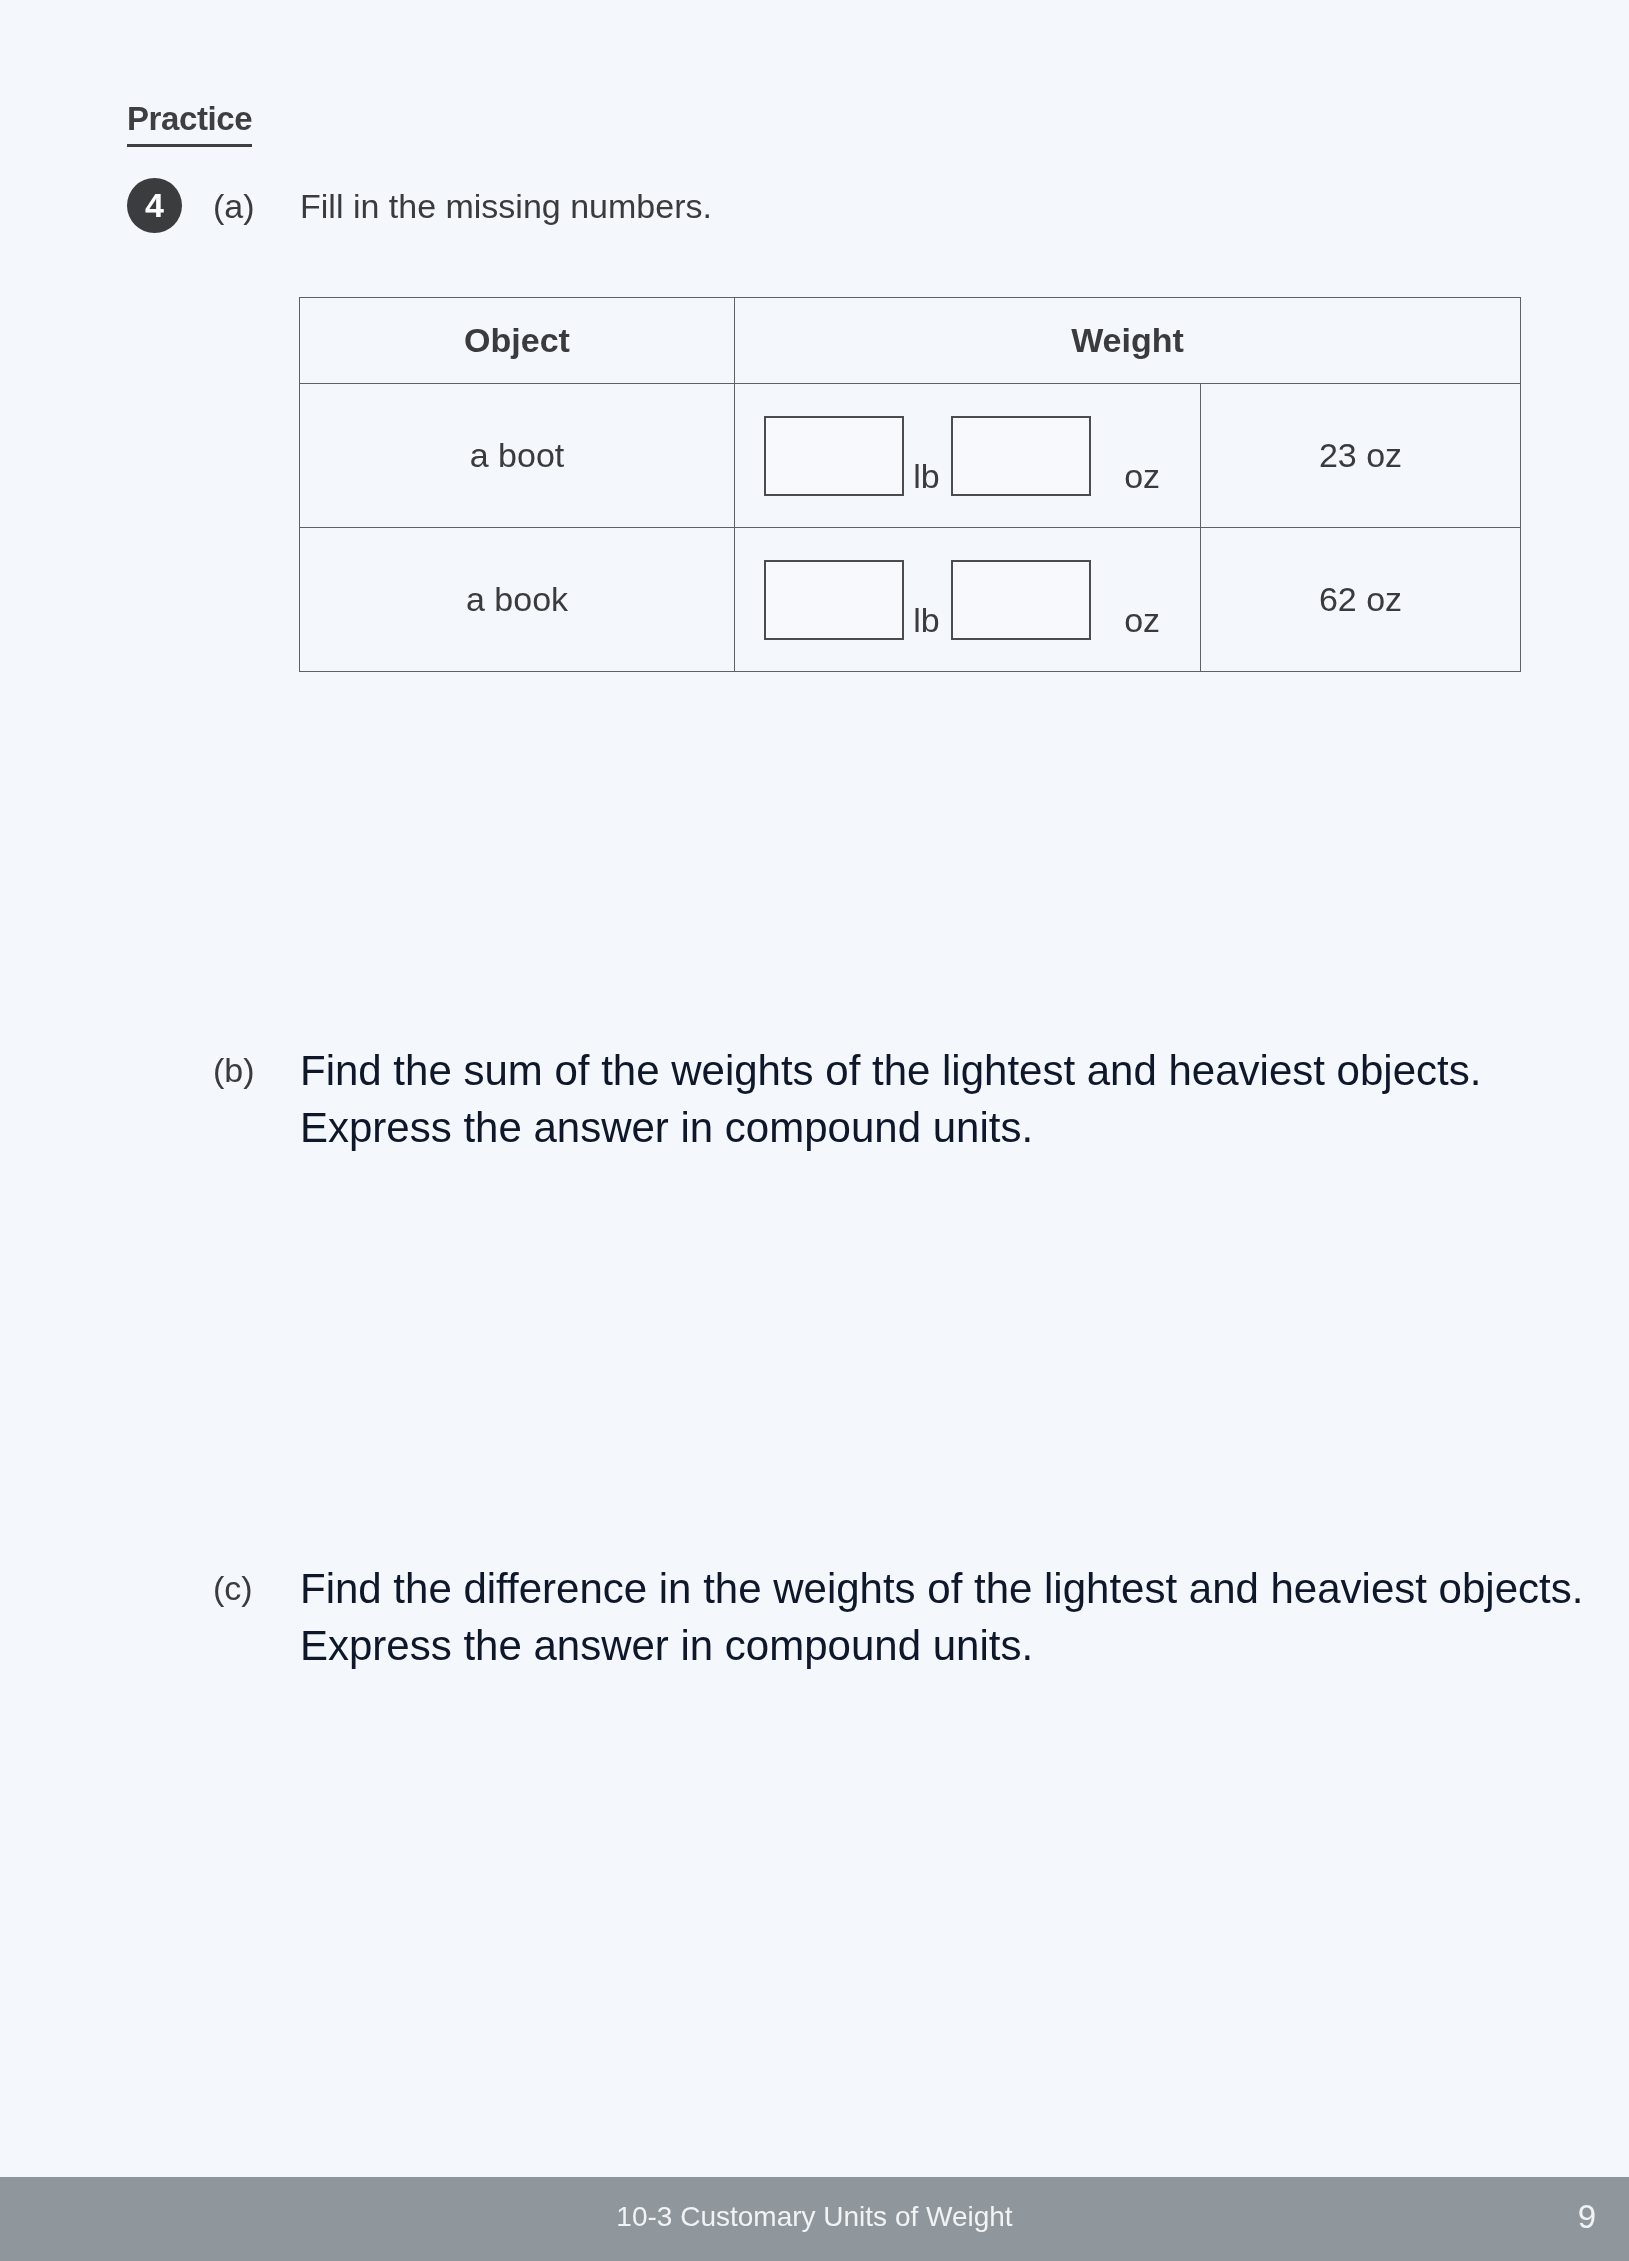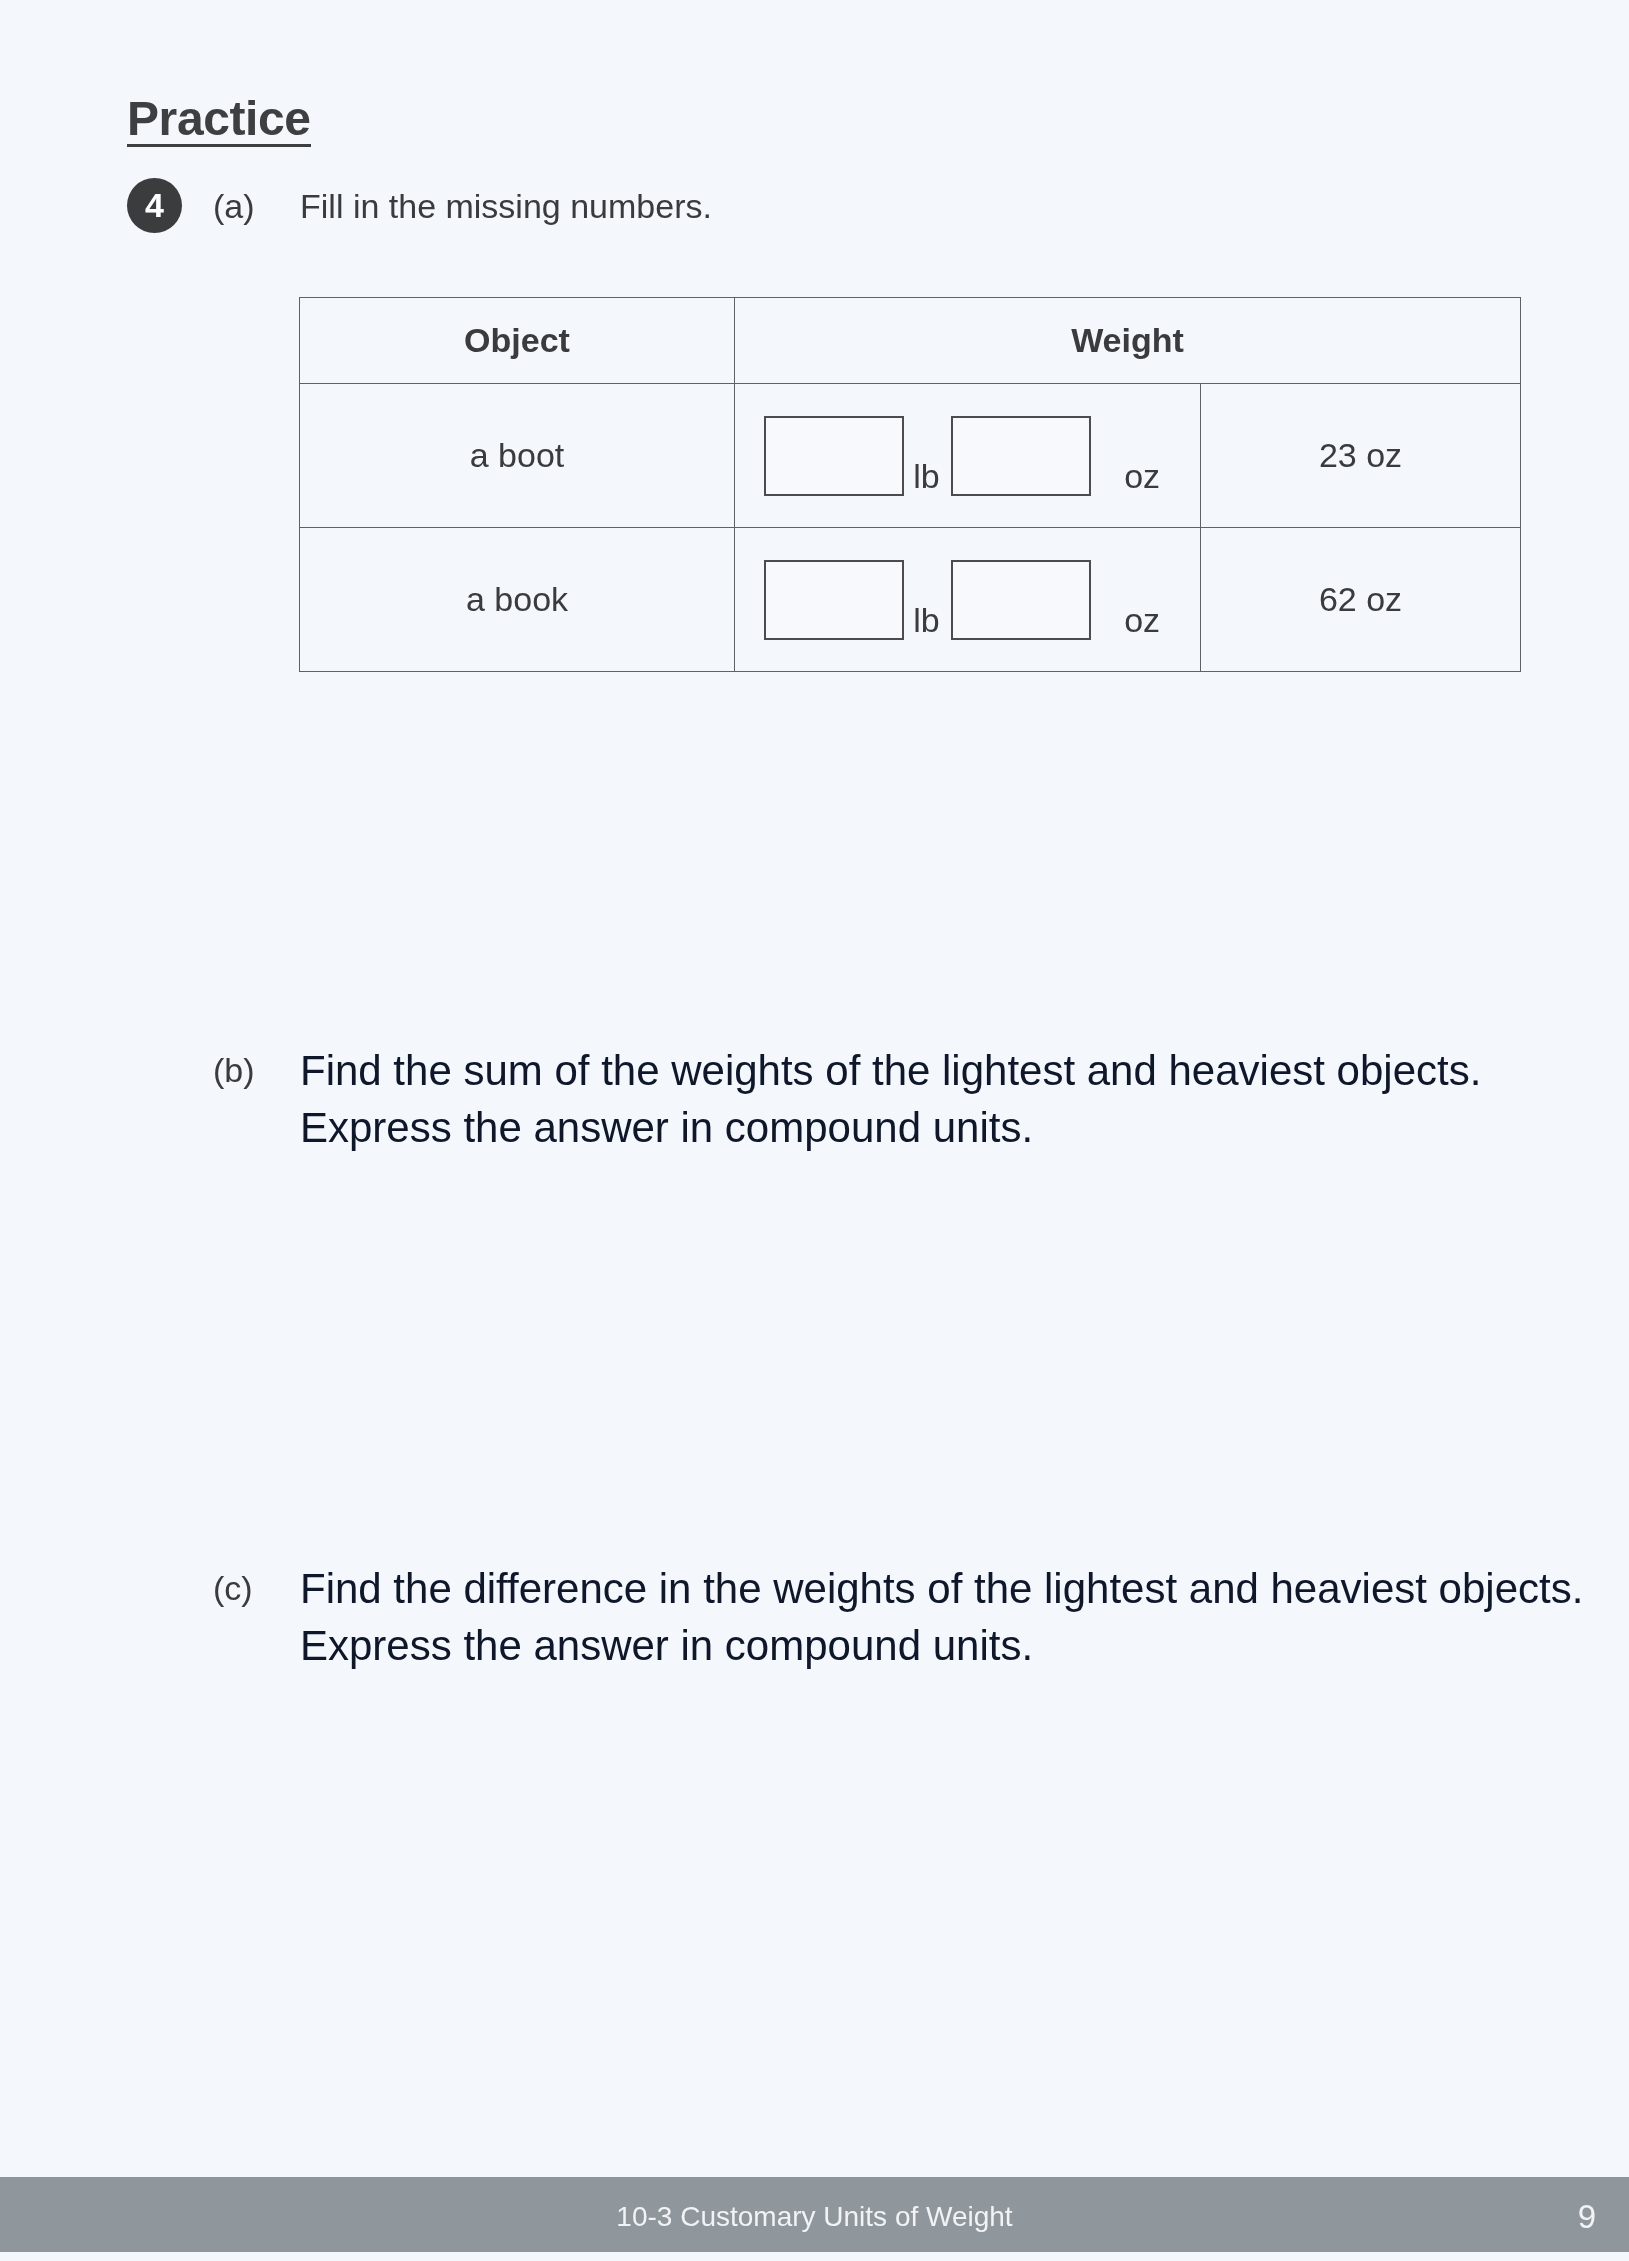--- a/index.html
+++ b/index.html
@@ -4,21 +4,21 @@
 <style>
   html, body { margin:0; padding:0; }
   body {
     width:1629px; height:2261px; position:relative; overflow:hidden;
     background:#f4f7fc;
     font-family:"Liberation Sans", "DejaVu Sans", sans-serif;
     color:#3a3b3d;
   }
   .section-title {
     position:absolute; left:127px; top:96px;
-    font-size:48px; font-weight:bold; color:#3e3f41;
+    font-size:33px; font-weight:bold; color:#3e3f41;
     border-bottom:3.3px solid #3e3f41; padding-bottom:1.6px; line-height:46px;
     letter-spacing:-0.4px;
   }
   .q-badge {
     position:absolute; left:127px; top:178px; width:55px; height:55px;
     border-radius:50%; background:#3b3c3e; color:#fff;
     font-size:34px; font-weight:bold; text-align:center; line-height:55px;
   }
   .part-label {
     position:absolute; font-size:34px; color:#3a3b3d; line-height:41px;
@@ -39,21 +39,21 @@
   .col1 { width:435px; } .col2 { width:466px; } .col3 { width:320px; }
   .blank {
     display:inline-block; width:140px; height:80px;
     border:2.4px solid #4a4c50; background:#f7f9fd; vertical-align:middle;
     box-sizing:border-box;
   }
   .unit { display:inline-block; vertical-align:middle; margin:0 11.4px 0 9.8px; }
   .cell-inline { display:flex; align-items:flex-end; justify-content:center; }
   .cell-inline.left-pad { justify-content:flex-start; padding-left:34px; }
   .footer {
-    position:absolute; left:0; top:2177px; width:1629px; height:75px;
+    position:absolute; left:0; top:2177px; width:1629px; height:85px;
     background:#8f979c; color:#f1f3f5;
   }
   .footer .title { position:absolute; left:0; width:1629px; top:24.4px; text-align:center; font-size:28px; }
   .footer .pageno { position:absolute; right:33px; top:21px; font-size:33px; }
 </style>
 </head>
 <body>
 
 <div class="section-title">Practice</div>
 

